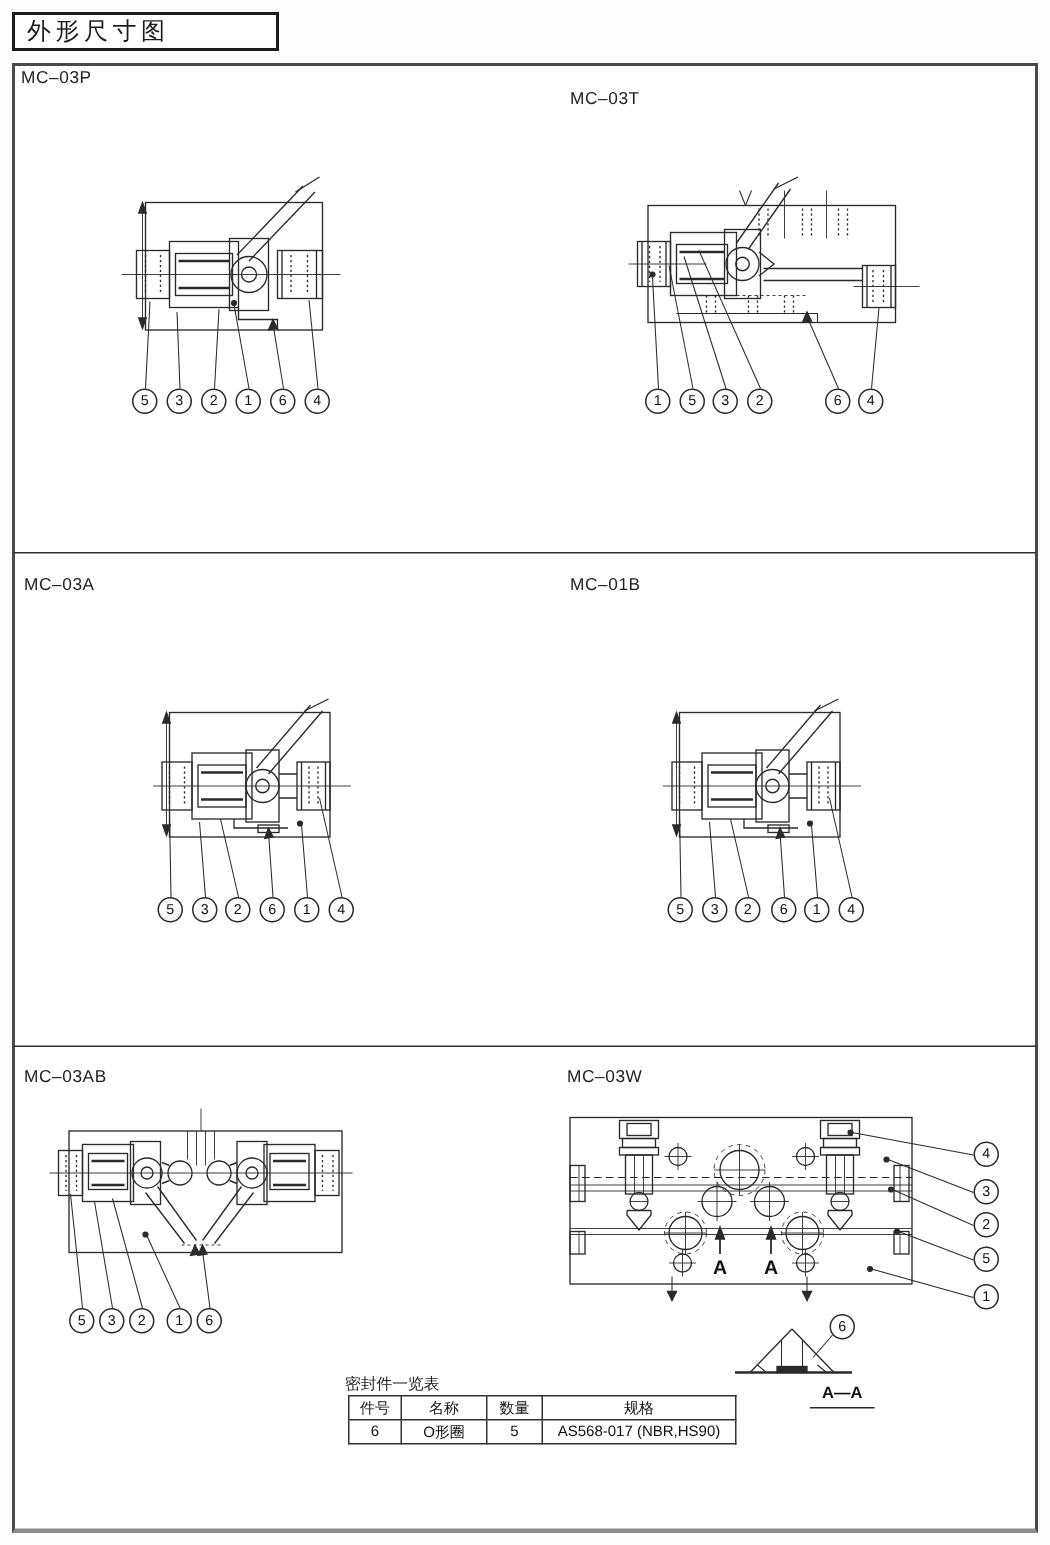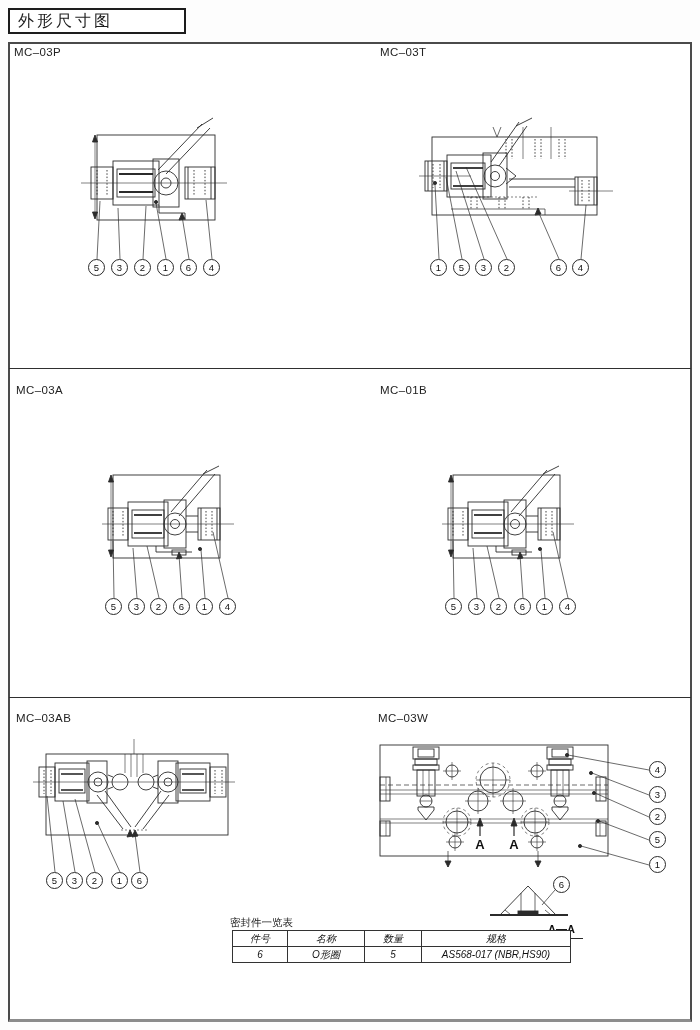--- a/index.html
+++ b/index.html
@@ -16,35 +16,35 @@
   .panel svg { position:absolute; left:0; top:0; }
   .balloon { position:absolute; width:17px; height:17px; box-sizing:border-box; border:1.1px solid #2a2a2a;
              border-radius:50%; background:#fff; display:flex; align-items:center; justify-content:center;
              font-size:9.5px; color:#111; }
   .sec-letter { position:absolute; width:14px; text-align:center; font-size:13px; font-weight:bold; color:#111; }
   .sec-label { position:absolute; font-size:11px; font-weight:bold; color:#111;
                border-bottom:1.3px solid #2a2a2a; padding:0 8px 3px;margin-left:32px; }
   .seal-caption { position:absolute; left:230px; top:916px; font-size:10.5px; color:#222;font-family:Liberation Mono, monospace; }
   .seal-table { position:absolute; left:232px; top:930px; border-collapse:collapse; font-size:10px; color:#111;
                 background:#fff; }
-  .seal-table td { border:1.2px solid #333; text-align:center; height:15px; padding:0 13px;font-style:italic; }
+  .seal-table td { border:1.2px solid #333; text-align:center; height:15px; padding:0 3px; }
 </style>
 </head>
 <body>
 
 <div class="title-box">
     <span>外形尺寸图</span>
   </div>
 
 <div class="content-box"></div>
 <div class="divider" style="top:368px"></div>
 <div class="divider" style="top:697px"></div>
 
 <div class="panel-label" style="left:14px;top:46px">MC–03P</div>
-<div class="panel-label" style="left:380px;top:46px">MC–03T</div>
+<div class="panel-label" style="left:380px;top:60px">MC–03T</div>
 <div class="panel-label" style="left:16px;top:384px">MC–03A</div>
 <div class="panel-label" style="left:380px;top:384px">MC–01B</div>
 <div class="panel-label" style="left:16px;top:712px">MC–03AB</div>
 <div class="panel-label" style="left:378px;top:712px">MC–03W</div>
 
 <div class="panel" style="left:55px;top:113px;width:225px;height:172px">
   <svg width="225" height="172" viewBox="0 0 225 172">
     <g stroke="#2b2b2b" stroke-width="0.9" fill="none">
       <rect x="42" y="22" width="118" height="85"></rect>
       <line x1="26" y1="70" x2="172" y2="70" stroke-width="0.6"></line>

